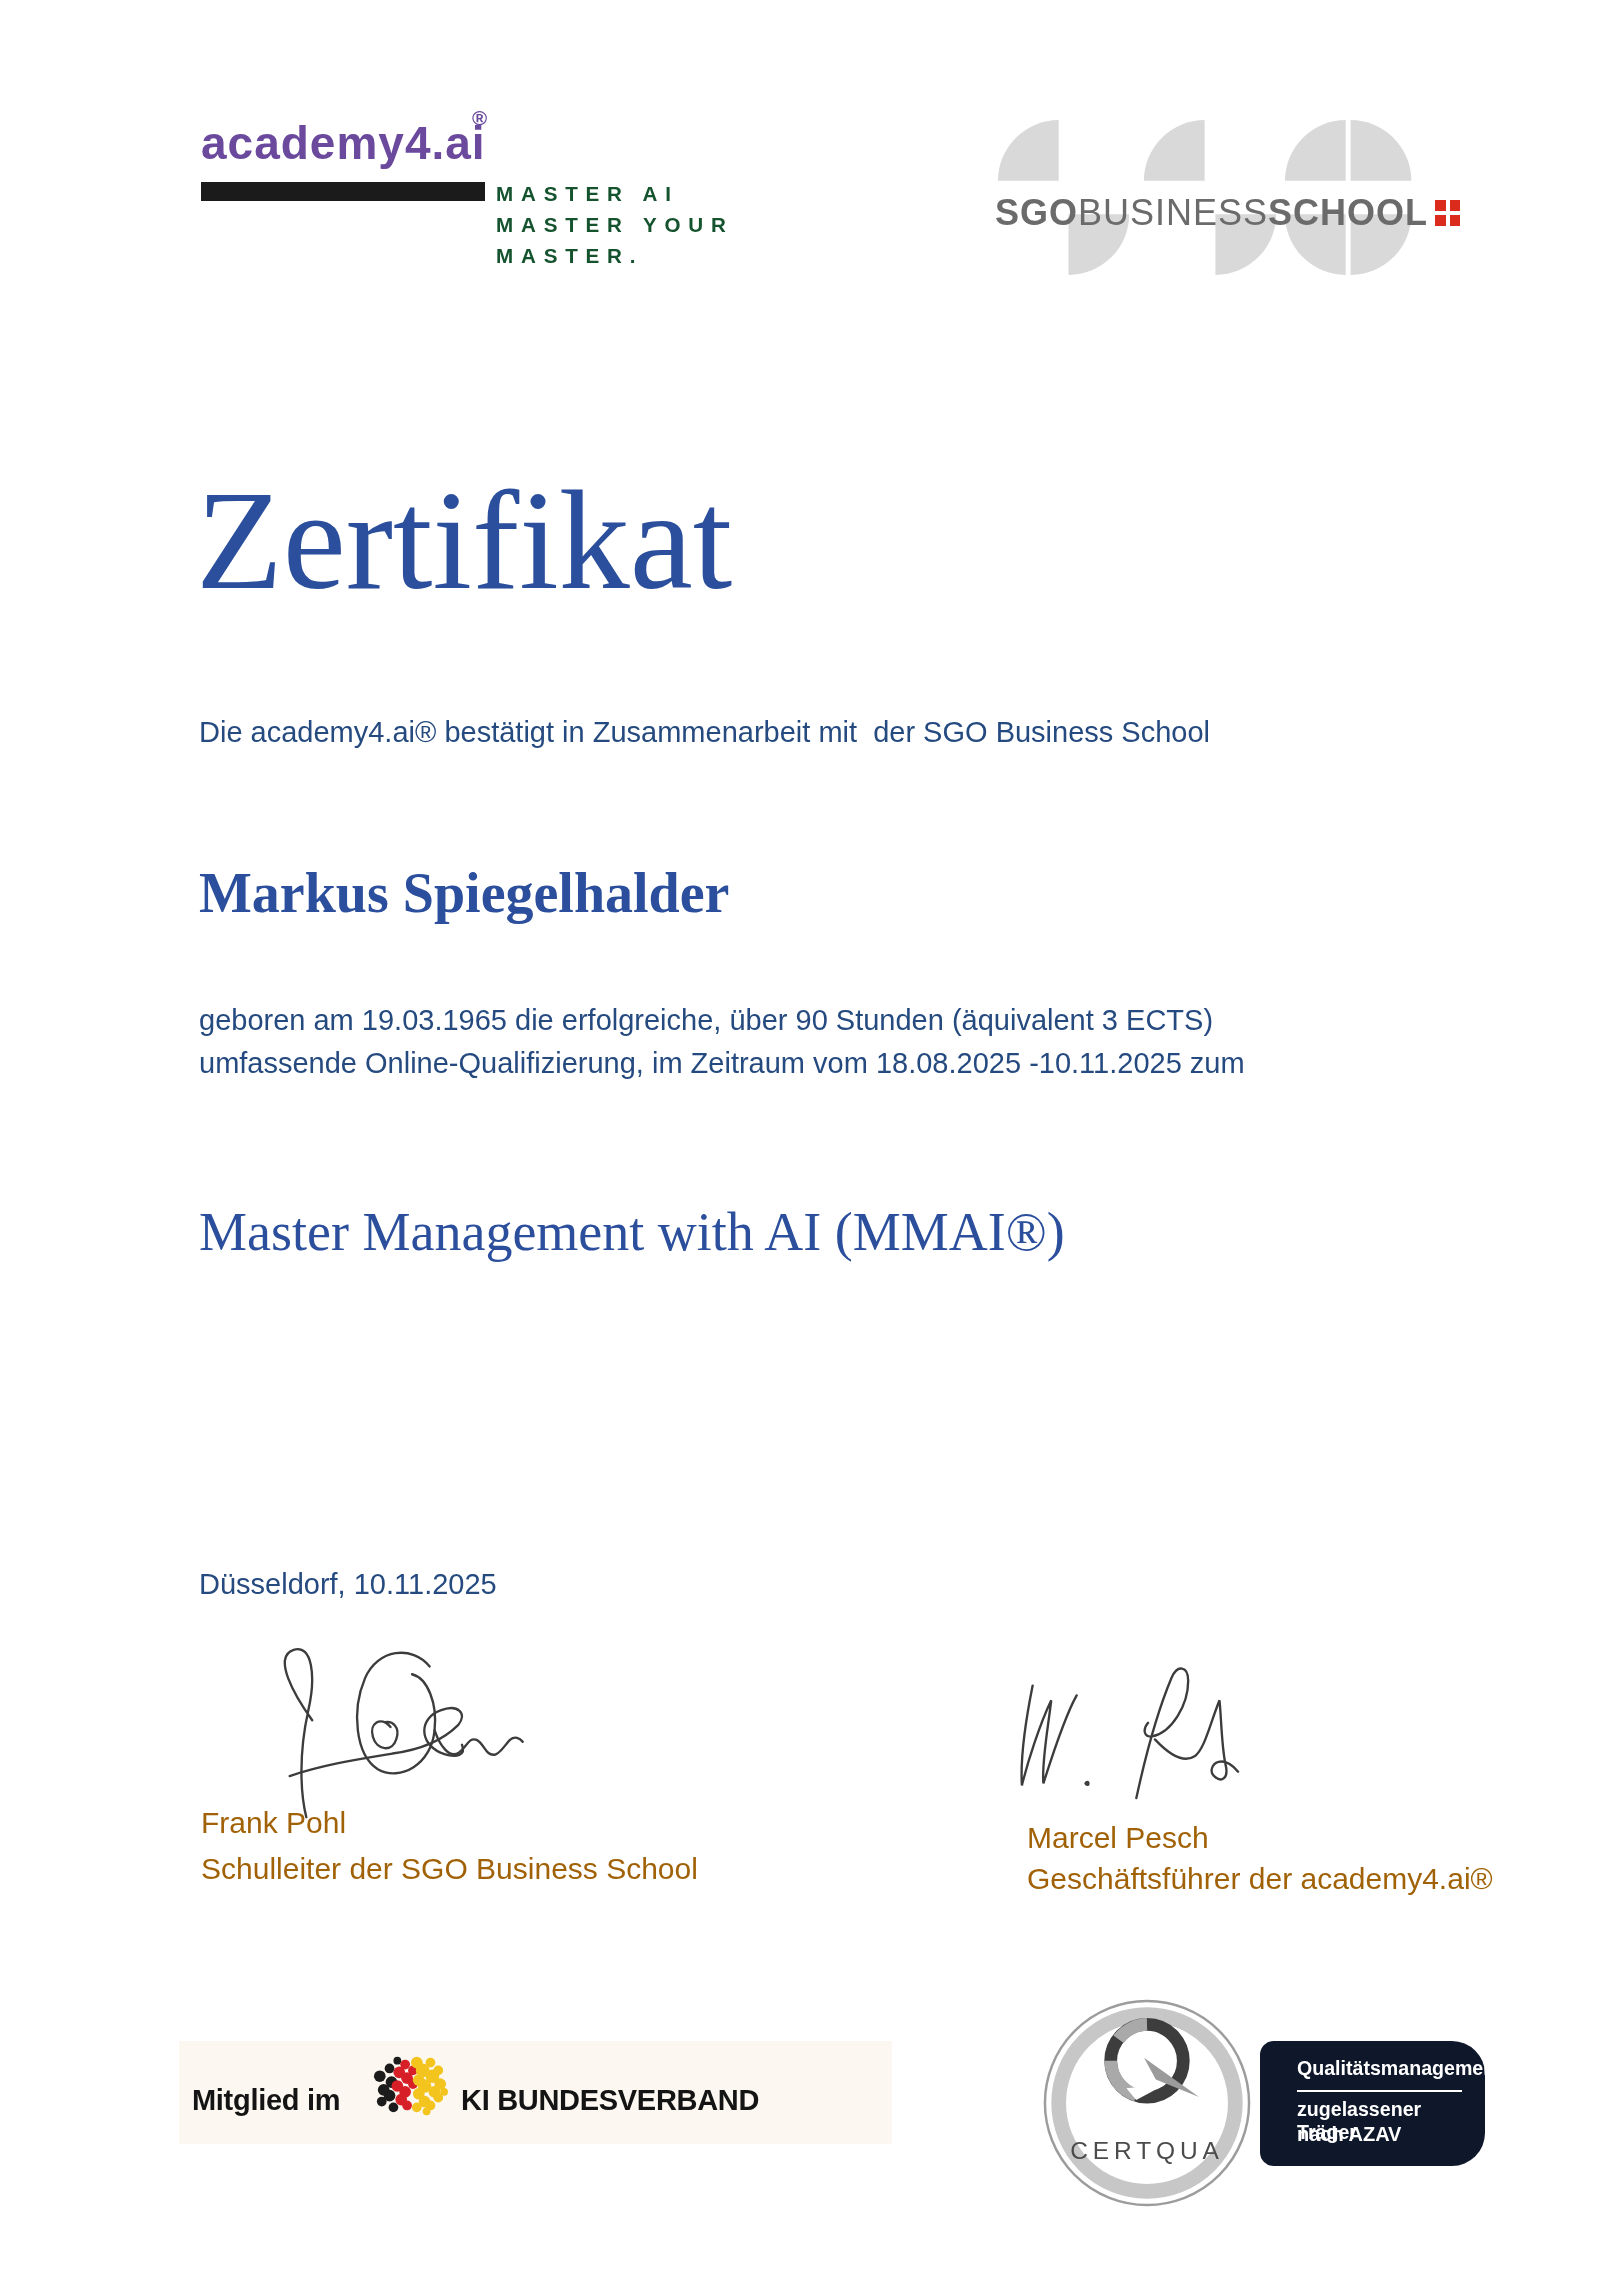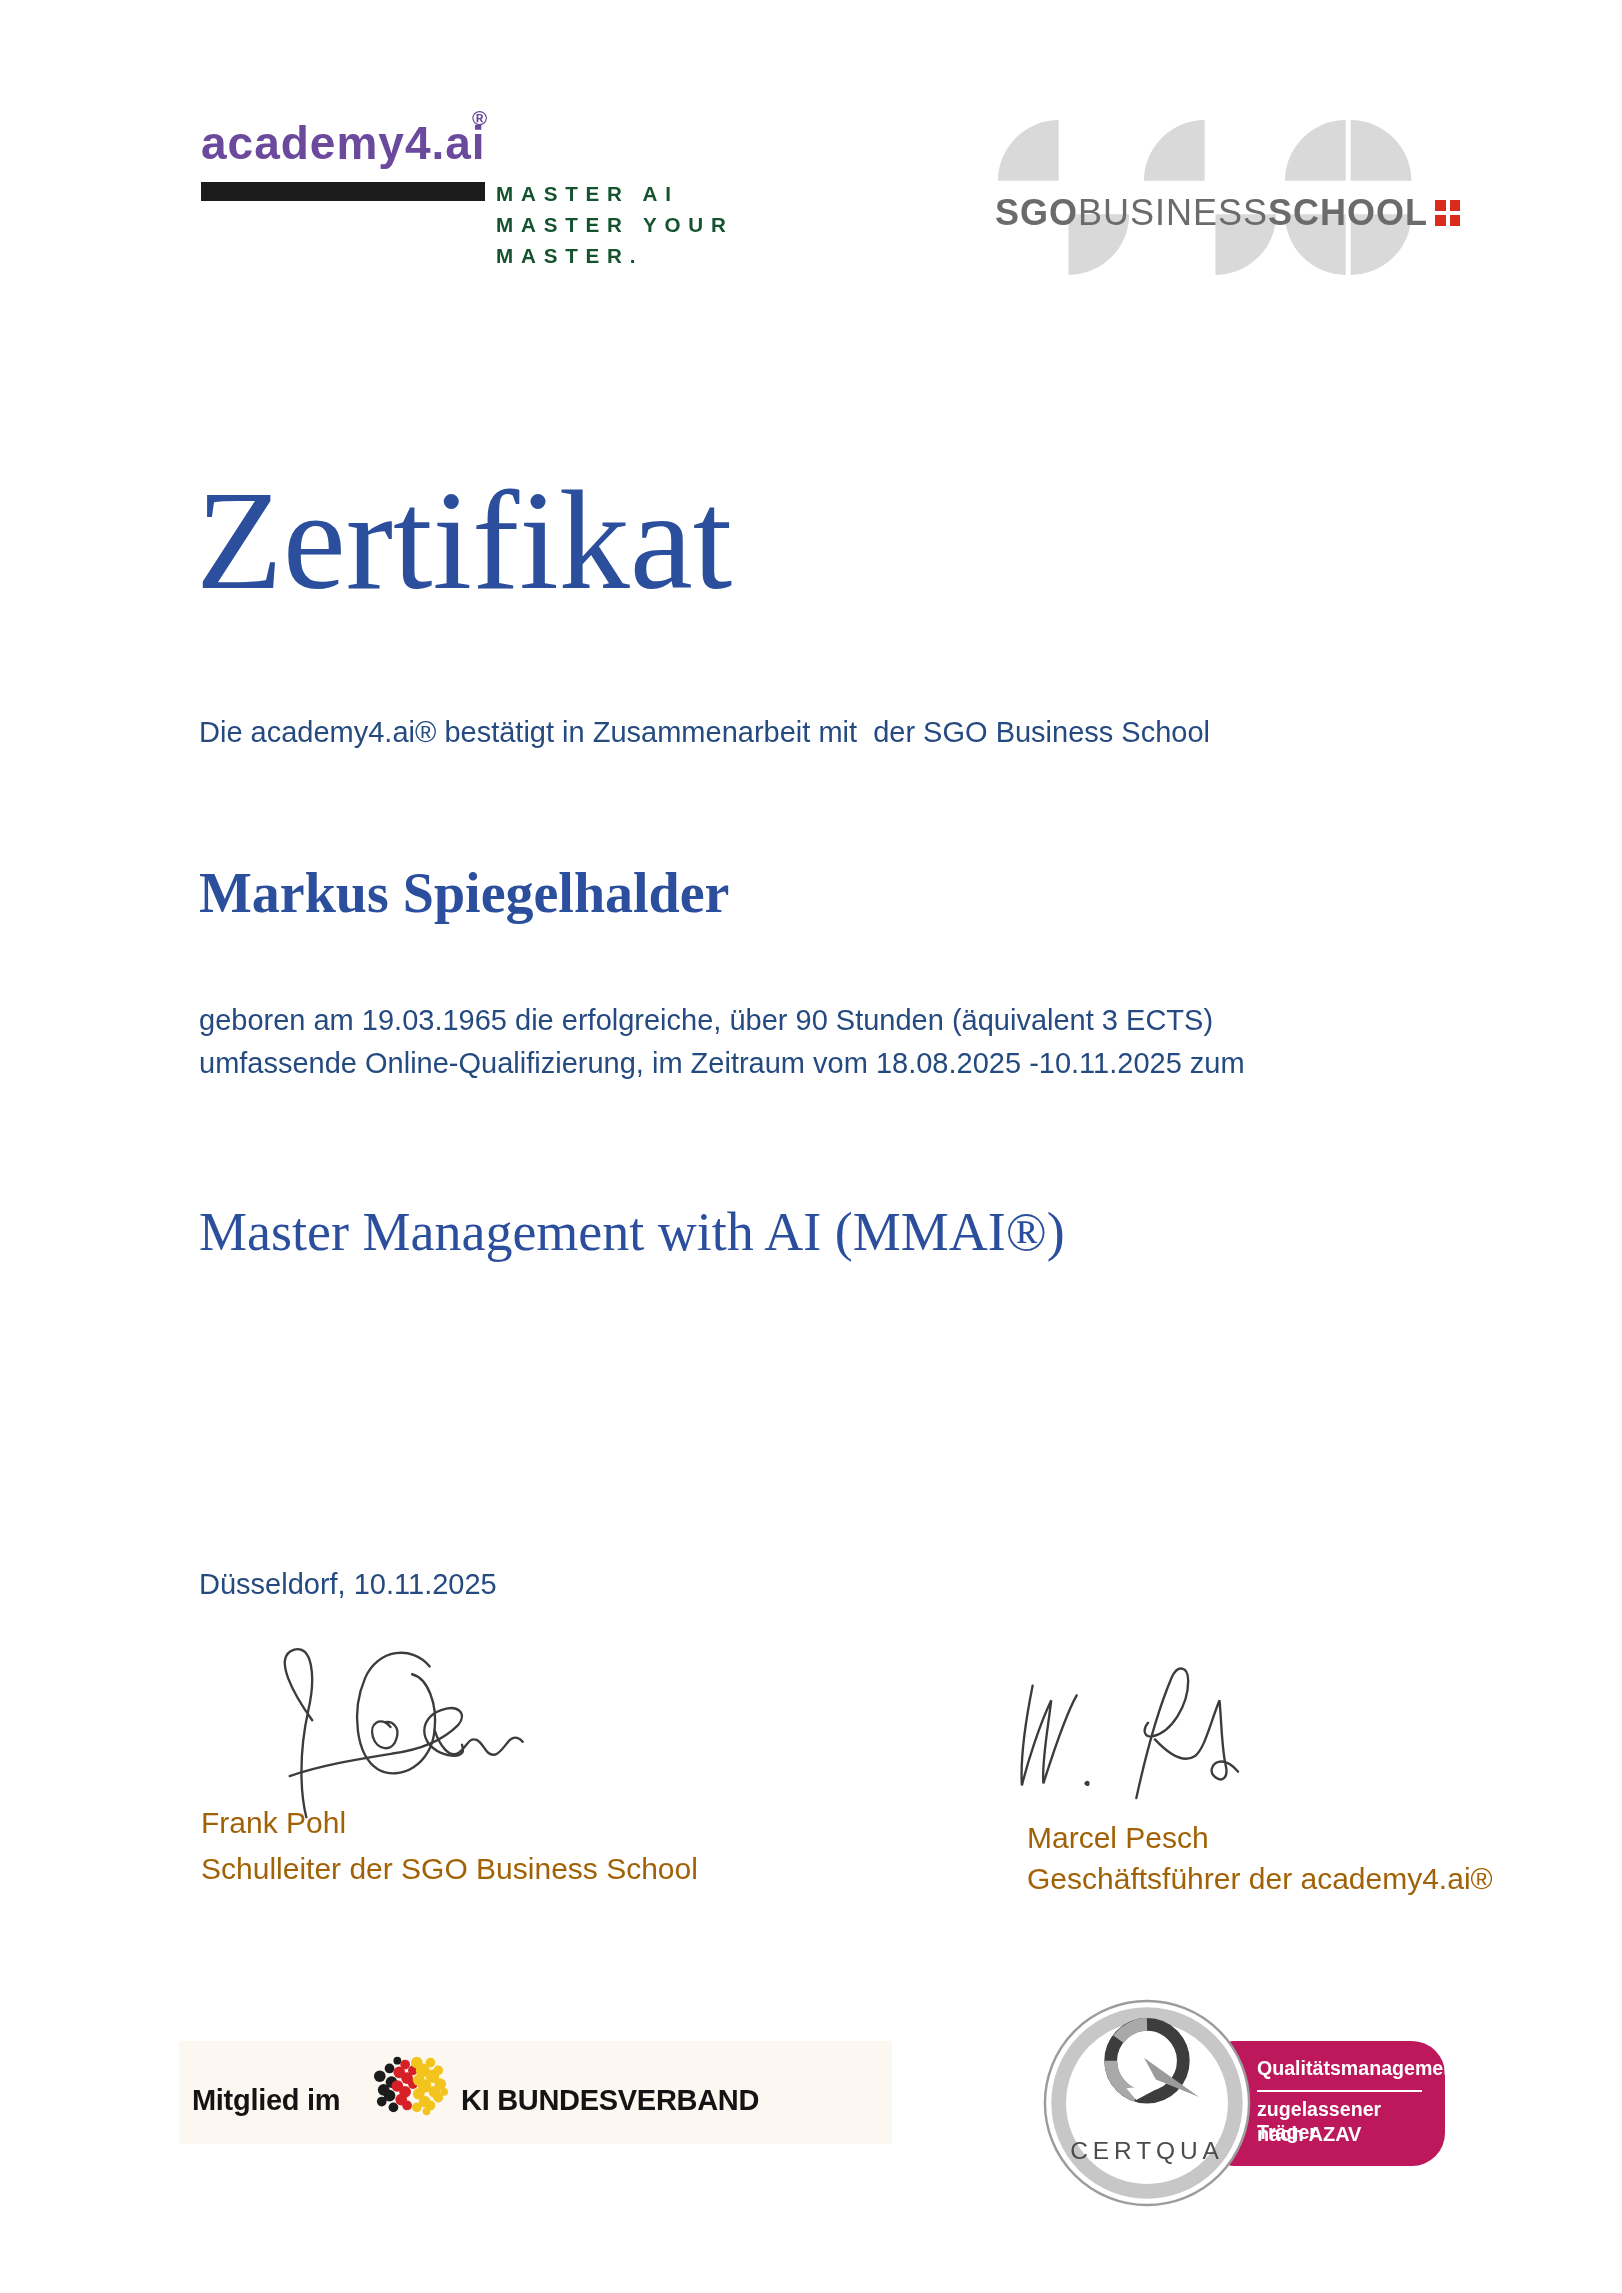--- a/index.html
+++ b/index.html
@@ -41,21 +41,21 @@
   .mp-name{left:1027px;top:1821px;}
   .mp-role{left:1027px;top:1862px;}
 
   
   .ki-bg{left:179px;top:2041px;width:713px;height:103px;background:#fcf7f0;}
   .ki-txt{font-size:29px;font-weight:bold;color:#141414;letter-spacing:-0.3px;}
   .ki-pre{left:192px;top:2084px;}
   .ki-org{left:461px;top:2084px;}
   .ki-brain{left:370px;top:2047px;}
 
-  .cq-box{left:1220px;top:2041px;width:225px;height:125px;background:#be185d;
+  .cq-box{left:1260px;top:2041px;width:225px;height:125px;background:#0f172a;
           border-radius:13.7px 33px 33px 13.7px;}
   .cq-box .t1{position:absolute;left:37px;top:15.7px;color:#fff;font-weight:bold;font-size:19.6px;}
   .cq-box .dv{position:absolute;left:37px;top:49px;width:165px;height:2px;background:#fff;}
   .cq-box .t2{position:absolute;left:37px;top:57px;color:#fff;font-weight:bold;font-size:19.6px;}
   .cq-box .t3{position:absolute;left:37px;top:82px;color:#fff;font-weight:bold;font-size:20px;}
   .cq-seal{left:1042px;top:1998px;}
   .cq-label{left:1044px;top:2137px;width:206px;text-align:center;font-size:24.5px;
             letter-spacing:4.9px;color:#4b4b4b;}
 </style>
 </head>

